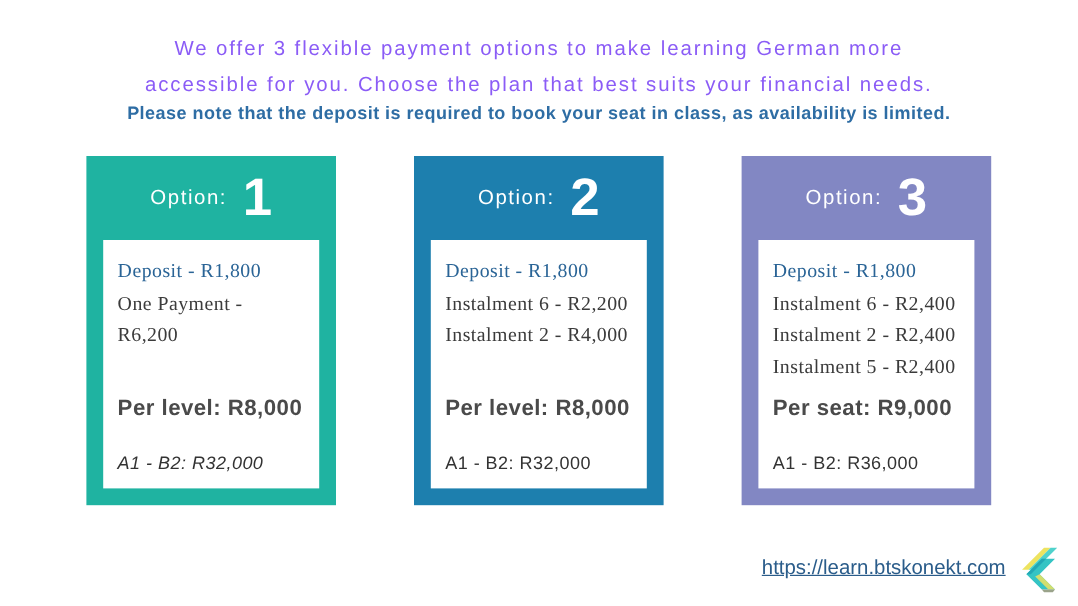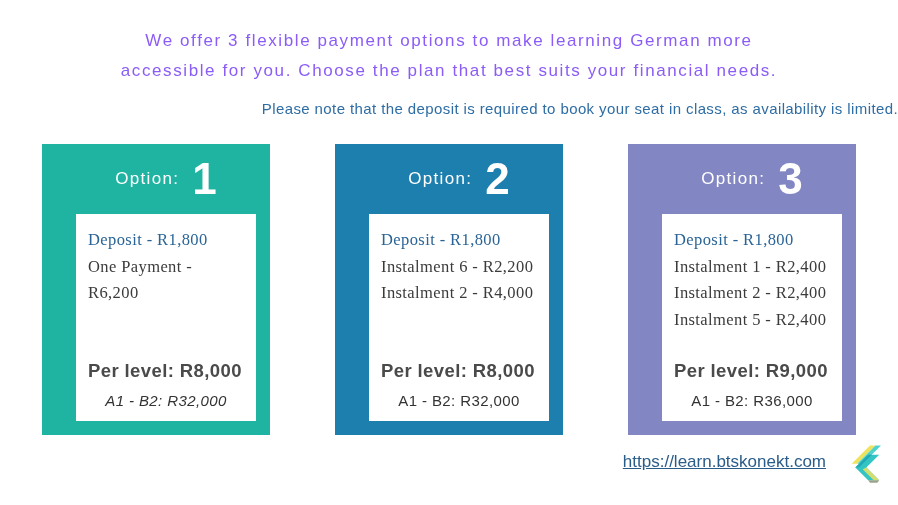--- a/index.html
+++ b/index.html
@@ -5,44 +5,44 @@
   html,body{margin:0;padding:0;background:#ffffff;}
   .canvas{
     position:relative;width:898px;height:505px;background:#ffffff;
     font-family:"Liberation Sans",sans-serif;overflow:hidden;
   }
   .heading{
     padding-top:26px;text-align:center;font-size:17px;line-height:30px;
     letter-spacing:1.6px;color:#8b5cf6;font-weight:500;
   }
   .note{
-    margin-top:14px;text-align:right;font-size:15px;letter-spacing:.4px;
-    color:#2e6da4;font-weight:400;
+    text-align:center;font-size:15px;letter-spacing:.4px;
+    color:#2e6da4;font-weight:700;
   }
   .cards{display:flex;justify-content:center;gap:65px;margin-top:27px;}
-  .card{width:208px;height:291px;display:flex;flex-direction:column;padding-left:20px;}
+  .card{width:208px;height:291px;display:flex;flex-direction:column;}
   .card-header{
     height:70px;display:flex;align-items:center;justify-content:center;
     gap:13px;color:#ffffff;flex:0 0 auto;
   }
   .opt-label{font-size:17px;letter-spacing:1.3px;}
   .opt-num{font-size:44px;font-weight:700;line-height:1;}
   .card-body{
     background:#ffffff;margin:0 14px 14px;flex:1;display:flex;flex-direction:column;
     padding:13px 12px 12px;box-sizing:border-box;
   }
   .pay-line{font-size:16.5px;line-height:26.5px;letter-spacing:.4px;color:#3b3b3b;font-family:Liberation Serif, serif;}
   .pay-line.deposit{color:#2a6496;}
   .per-level{
     margin-top:auto;font-size:18.5px;font-weight:700;letter-spacing:.4px;color:#4a4a4a;
   }
-  .range{margin-top:10px;text-align:center;font-size:15px;letter-spacing:.4px;color:#333333;}
+  .range{margin-top:27px;font-size:15px;letter-spacing:.4px;color:#333333;}
   .range.italic{font-style:italic;}
   .footer{
-    position:absolute;right:6px;bottom:20px;display:flex;align-items:center;gap:22px;
+    position:absolute;right:6px;bottom:9px;display:flex;align-items:center;gap:10px;
   }
   .url{font-size:17px;color:#2a5c8a;text-decoration:underline;cursor:pointer;}
   .logo{width:44px;height:46px;display:inline-block;}
 </style>
 </head>
 <body>
 
 <div class="canvas">
 
   <div class="heading">
@@ -81,24 +81,24 @@
       </div>
     </div>
 
     <div class="card" style="background: rgb(130, 135, 195);">
       <div class="card-header">
         <span class="opt-label">Option:</span>
         <span class="opt-num">3</span>
       </div>
       <div class="card-body">
         <div class="pay-line deposit">Deposit - R1,800</div>
-        <div class="pay-line">Instalment 1 - R2,400</div>
+        <div class="pay-line">Instalment 6 - R2,400</div>
         <div class="pay-line">Instalment 2 - R2,400</div>
         <div class="pay-line">Instalment 5 - R2,400</div>
-        <div class="per-level">Per level: R9,000</div>
+        <div class="per-level">Per seat: R9,000</div>
         <div class="range">A1 - B2: R36,000</div>
       </div>
     </div>
 
   </div>
 
   <div class="footer">
     <a class="url">https://learn.btskonekt.com</a>
     <span class="logo">
       <svg width="44" height="46" viewBox="0 0 48 48" xmlns="http://www.w3.org/2000/svg">

